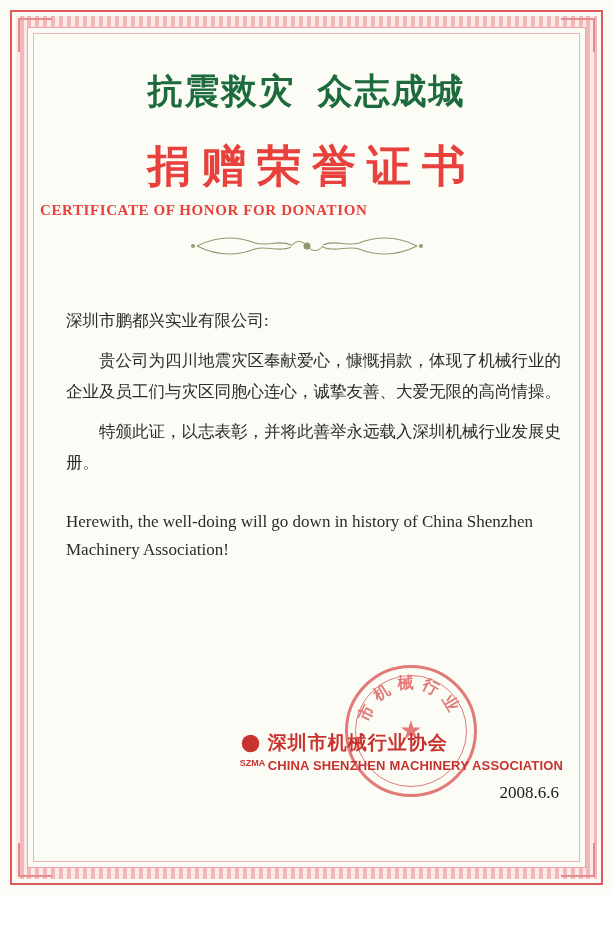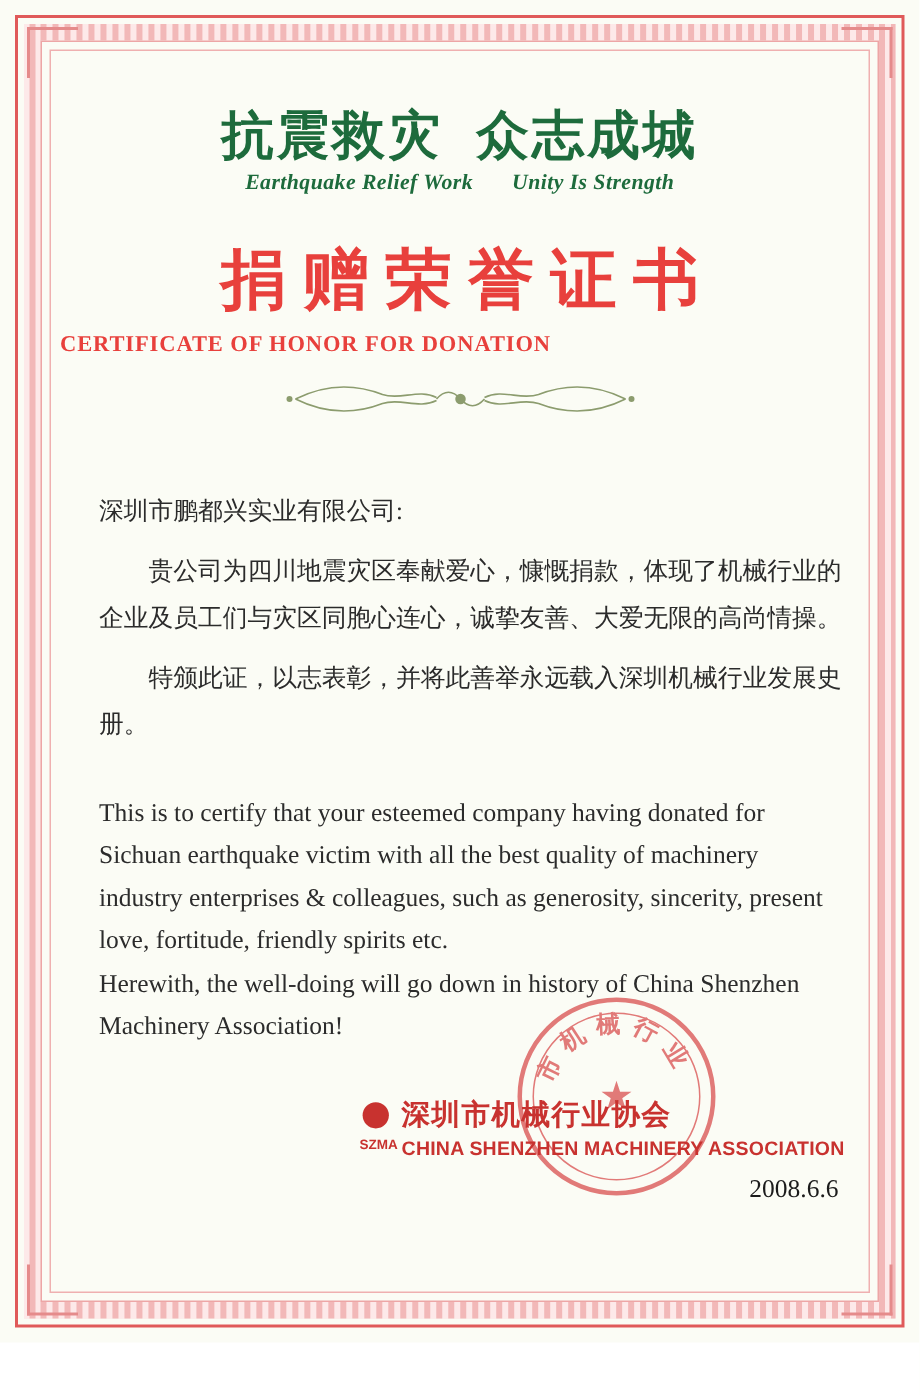--- a/index.html
+++ b/index.html
@@ -263,21 +263,20 @@
   <div class="border-thin"></div>
   <div class="corner tl"></div>
   <div class="corner tr"></div>
   <div class="corner bl"></div>
   <div class="corner br"></div>
 
   <div class="content">
 
     <div class="headline">
       <div class="headline-cn"><span>抗震救灾</span><span class="gap"></span><span>众志成城</span></div>
-      <div class="headline-en"><span>Earthquake Relief Work</span><span class="gap"></span><span>Unity Is Strength</span></div>
     </div>
 
     <div class="title-cn">捐赠荣誉证书</div>
     <div class="title-en">CERTIFICATE OF HONOR FOR DONATION</div>
 
     <div class="ornament">
       <svg width="240" height="26" viewBox="0 0 240 26" fill="none" stroke="#8c9c6e" stroke-width="1.1">
         <path d="M10 13 C 30 3, 50 3, 68 10 C 80 14, 92 6, 104 12"></path>
         <path d="M10 13 C 30 23, 50 23, 68 16 C 80 12, 92 20, 104 14"></path>
         <path d="M230 13 C 210 3, 190 3, 172 10 C 160 14, 148 6, 136 12"></path>
@@ -289,21 +288,20 @@
       </svg>
     </div>
 
     <div class="body-cn">
       <div class="recipient">深圳市鹏都兴实业有限公司:</div>
       <div class="para-cn">贵公司为四川地震灾区奉献爱心，慷慨捐款，体现了机械行业的企业及员工们与灾区同胞心连心，诚挚友善、大爱无限的高尚情操。</div>
       <div class="para-cn">特颁此证，以志表彰，并将此善举永远载入深圳机械行业发展史册。</div>
     </div>
 
     <div class="body-en">
-      <p>This is to certify that your esteemed company having donated for Sichuan earthquake victim with all the best quality of machinery industry enterprises &amp; colleagues, such as generosity, sincerity, present love, fortitude, friendly spirits etc.</p>
       <p class="blk2">Herewith, the well-doing will go down in history of China Shenzhen Machinery Association!</p>
     </div>
 
     <div class="footer">
 
       <div class="seal">
         <div class="seal-inner"></div>
         <svg width="126" height="126" viewBox="0 0 126 126">
           <defs>
             <path id="sealArc" d="M 20 63 A 43 43 0 0 1 106 63" fill="none"></path>

